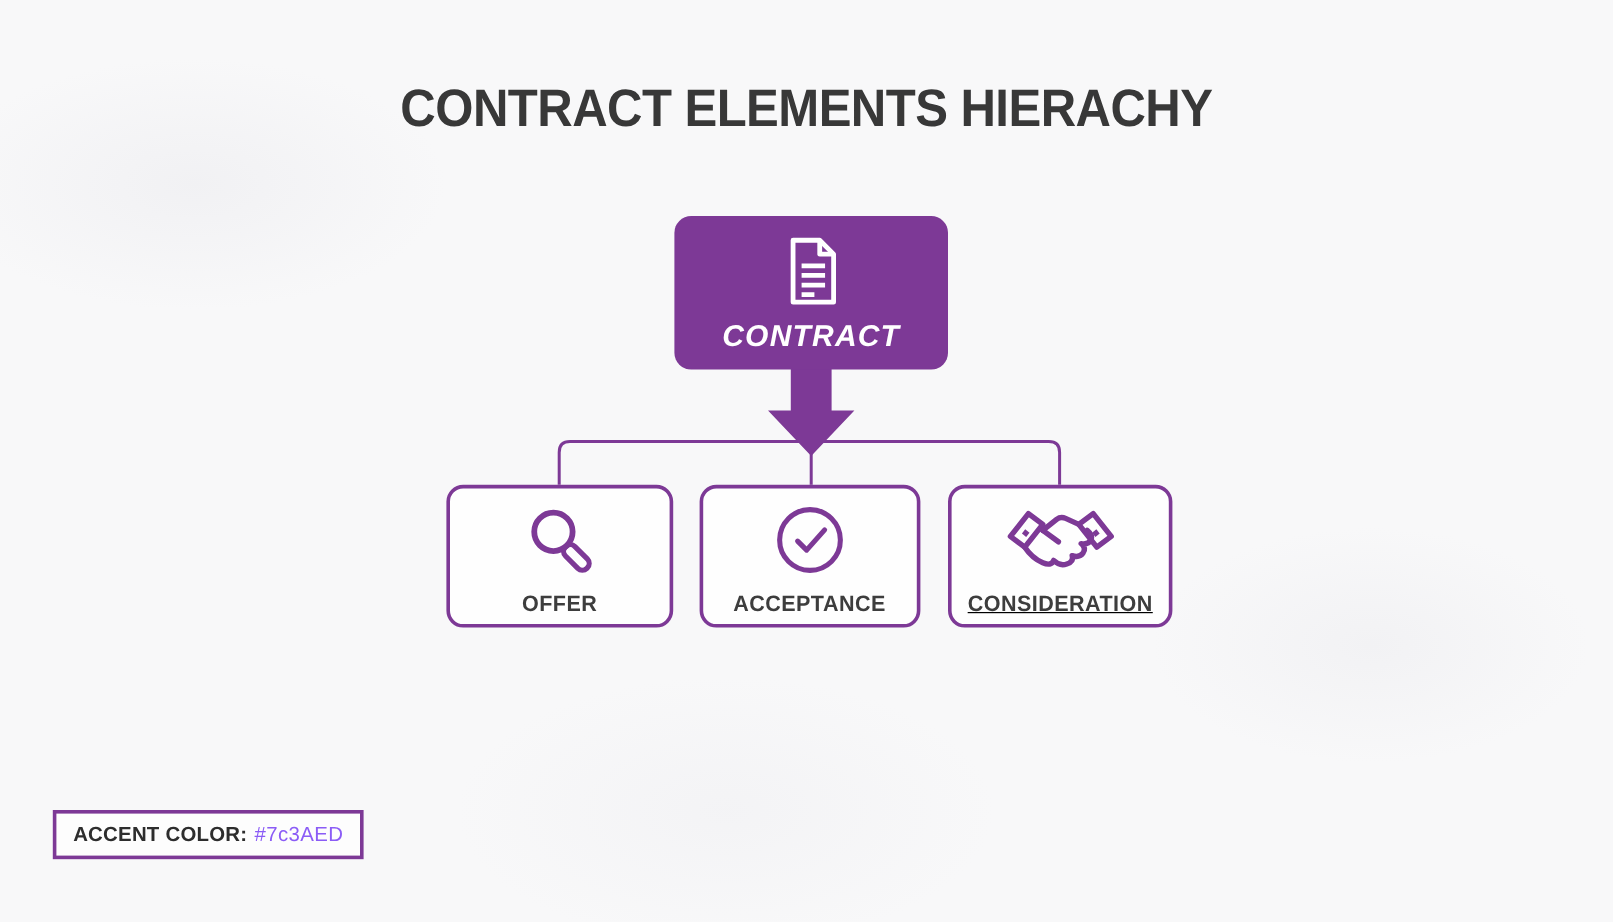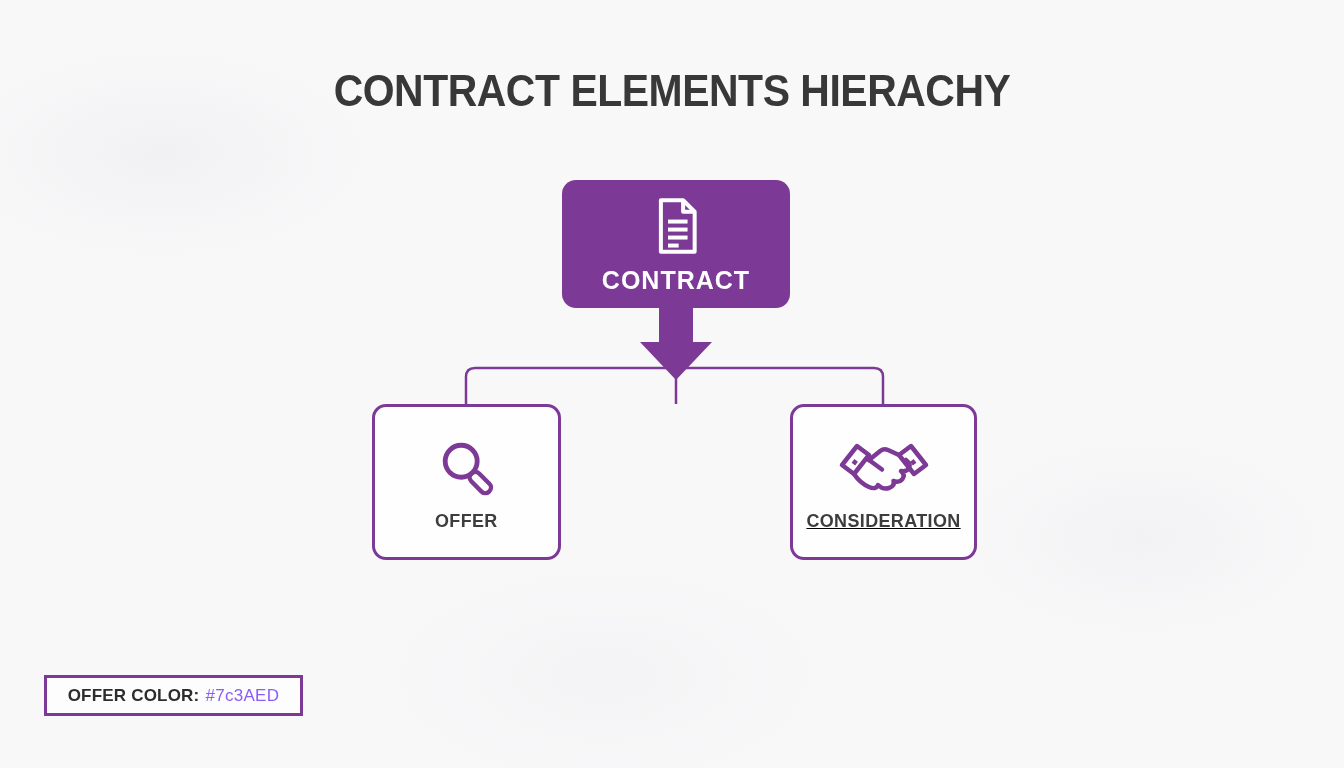--- a/index.html
+++ b/index.html
@@ -36,40 +36,41 @@
     left: 562px; top: 180px;
     width: 228px; height: 128px;
     background: #7d3996;
     border-radius: 14px;
     display: flex;
     flex-direction: column;
     align-items: center;
     justify-content: center;
     gap: 8px;
     color: #ffffff;
+    font-style: italic;
   }
   .root-node .icon svg { display: block; }
   .root-label {
     font-size: 25px;
     font-weight: 700;
     letter-spacing: 1px;
     color: #ffffff;
   }
   
   .connector-svg {
     position: absolute;
     left: 0; top: 0;
     width: 1344px; height: 768px;
     pointer-events: none;
   }
   
   .child-node {
     position: absolute;
     top: 404px;
-    height: 156px;
+    height: 119px;
     background: #fefefe;
     border: 3px solid #7d3996;
     border-radius: 14px;
     display: flex;
     flex-direction: column;
     align-items: center;
     justify-content: center;
     gap: 10px;
     padding-top: 4px;
   }
@@ -141,20 +142,29 @@
   <div class="child-node node-offer">
     <span class="icon">
       <svg width="62" height="62" viewBox="0 0 64 64" fill="none">
         <circle cx="26" cy="25" r="16.5" stroke="currentColor" stroke-width="5"></circle>
         <rect x="40" y="34" width="11.5" height="26" rx="5.5" stroke="currentColor" stroke-width="4.5" transform="rotate(-45 45.75 47)"></rect>
       </svg>
     </span>
     <span class="child-label">OFFER</span>
   </div>
 
+  <div class="child-node node-acceptance">
+    <span class="icon">
+      <svg width="60" height="60" viewBox="0 0 64 64" fill="none">
+        <circle cx="32" cy="32" r="27" stroke="currentColor" stroke-width="4.5"></circle>
+        <path d="M21,33 L29,41 L45,23" stroke="currentColor" stroke-width="4.5" stroke-linecap="round" stroke-linejoin="round"></path>
+      </svg>
+    </span>
+    <span class="child-label">ACCEPTANCE</span>
+  </div>
 
   <div class="child-node node-consideration">
     <span class="icon">
       <svg width="100" height="62" viewBox="0 0 96 62" fill="none">
         <g stroke="currentColor" stroke-width="4.5" stroke-linejoin="round" stroke-linecap="round">
 
           <path d="M6,28 L21,9 L33,18 L18,37 Z"></path>
 
           <path d="M90,28 L75,9 L63,18 L78,37 Z"></path>
 
@@ -166,17 +176,17 @@
         </g>
 
         <rect x="16.5" y="23" width="4.5" height="4.5" fill="currentColor" transform="rotate(38 18.75 25.25)"></rect>
         <rect x="75" y="23" width="4.5" height="4.5" fill="currentColor" transform="rotate(-38 77.25 25.25)"></rect>
       </svg>
     </span>
     <span class="child-label">CONSIDERATION</span>
   </div>
 
   <div class="accent-note">
-    <span class="accent-label">OFFER COLOR:</span>
+    <span class="accent-label">ACCENT COLOR:</span>
     <span class="accent-value">#7c3AED</span>
   </div>
 
 </div>
 
 </body></html>

